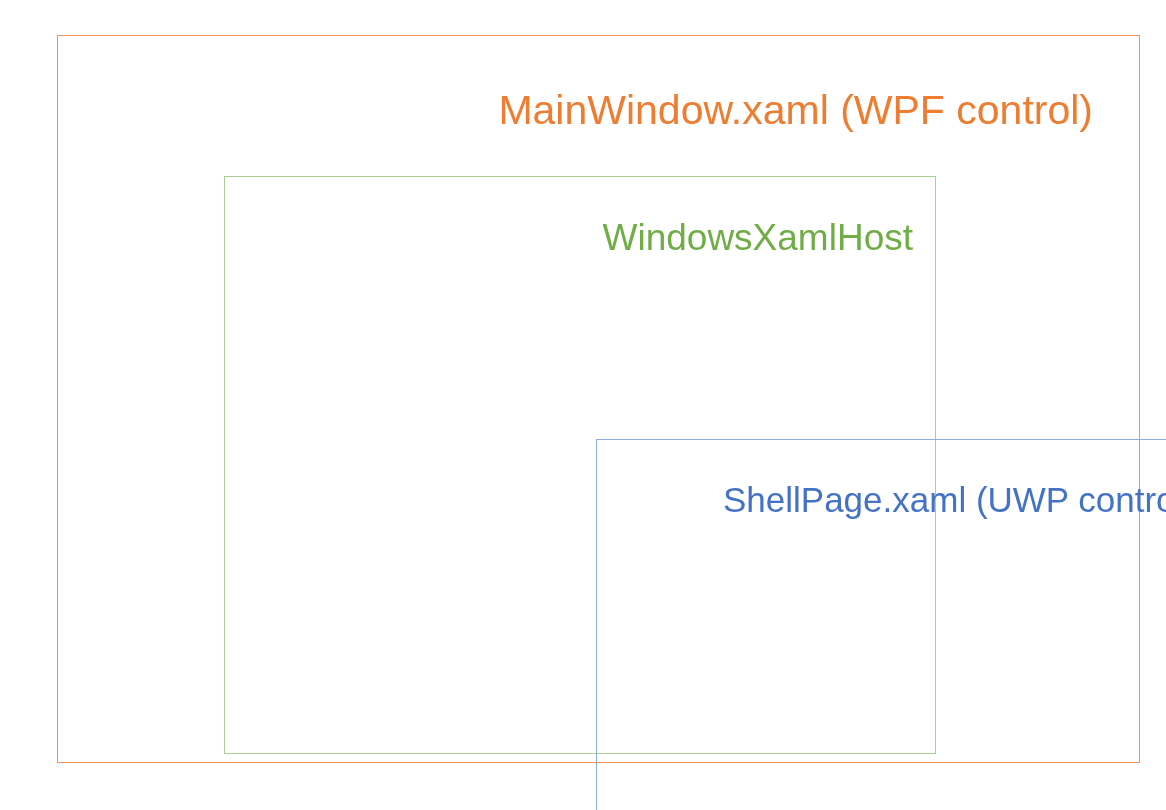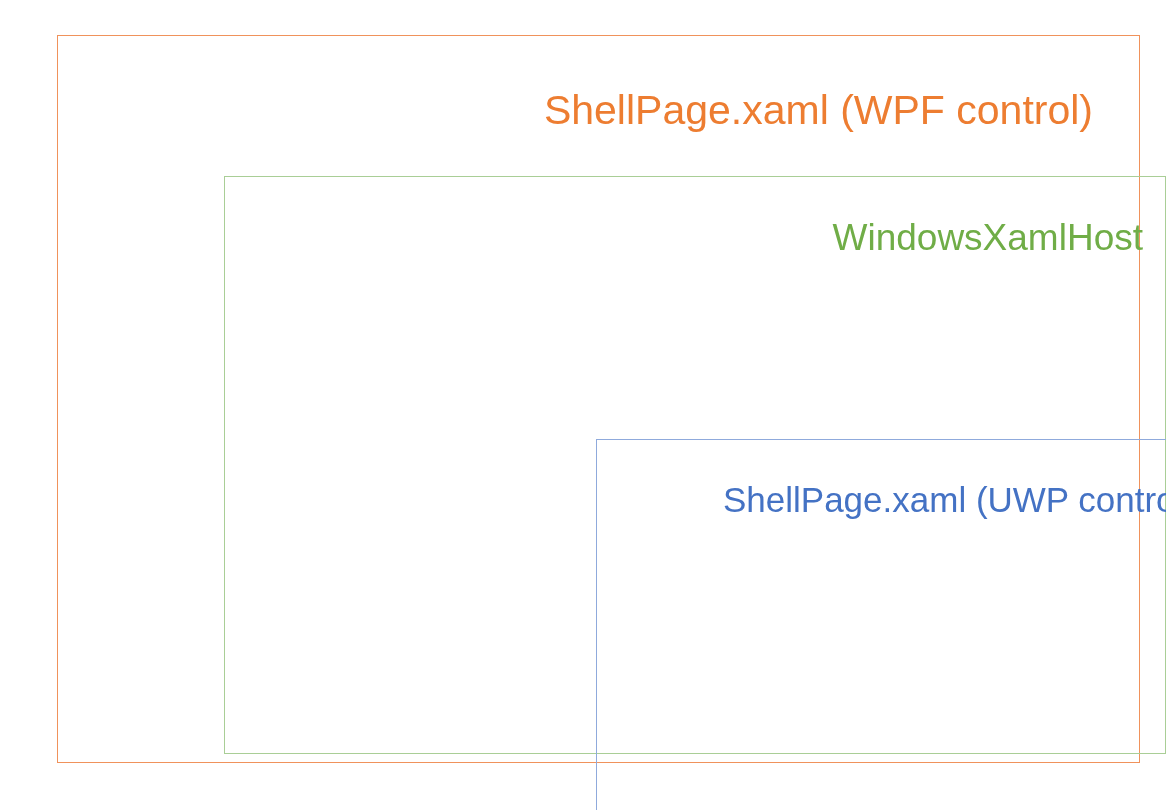--- a/index.html
+++ b/index.html
@@ -31,21 +31,21 @@
     box-sizing: border-box;
     border: 1.5px solid #F0925B;
     background: transparent;
   }
 
   
   .layer-middle {
     position: absolute;
     left: 166px;
     top: 140px;
-    width: 942px;
+    width: 712px;
     height: 578px;
     box-sizing: border-box;
     border: 1.5px solid #A9CE96;
     background: transparent;
   }
 
   
   .layer-inner {
     position: absolute;
     left: 371px;
@@ -88,21 +88,21 @@
     font-size: 35px;
     color: #4472C4;
   }
 </style>
 </head>
 <body>
 
 <div class="canvas">
 
   <div class="layer-outer">
-    <div class="caption caption-outer">ShellPage.xaml (WPF control)</div>
+    <div class="caption caption-outer">MainWindow.xaml (WPF control)</div>
 
     <div class="layer-middle">
       <div class="caption caption-middle">WindowsXamlHost</div>
 
       <div class="layer-inner">
         <div class="caption caption-inner">ShellPage.xaml (UWP control)</div>
 
       </div>
     </div>
   </div>

